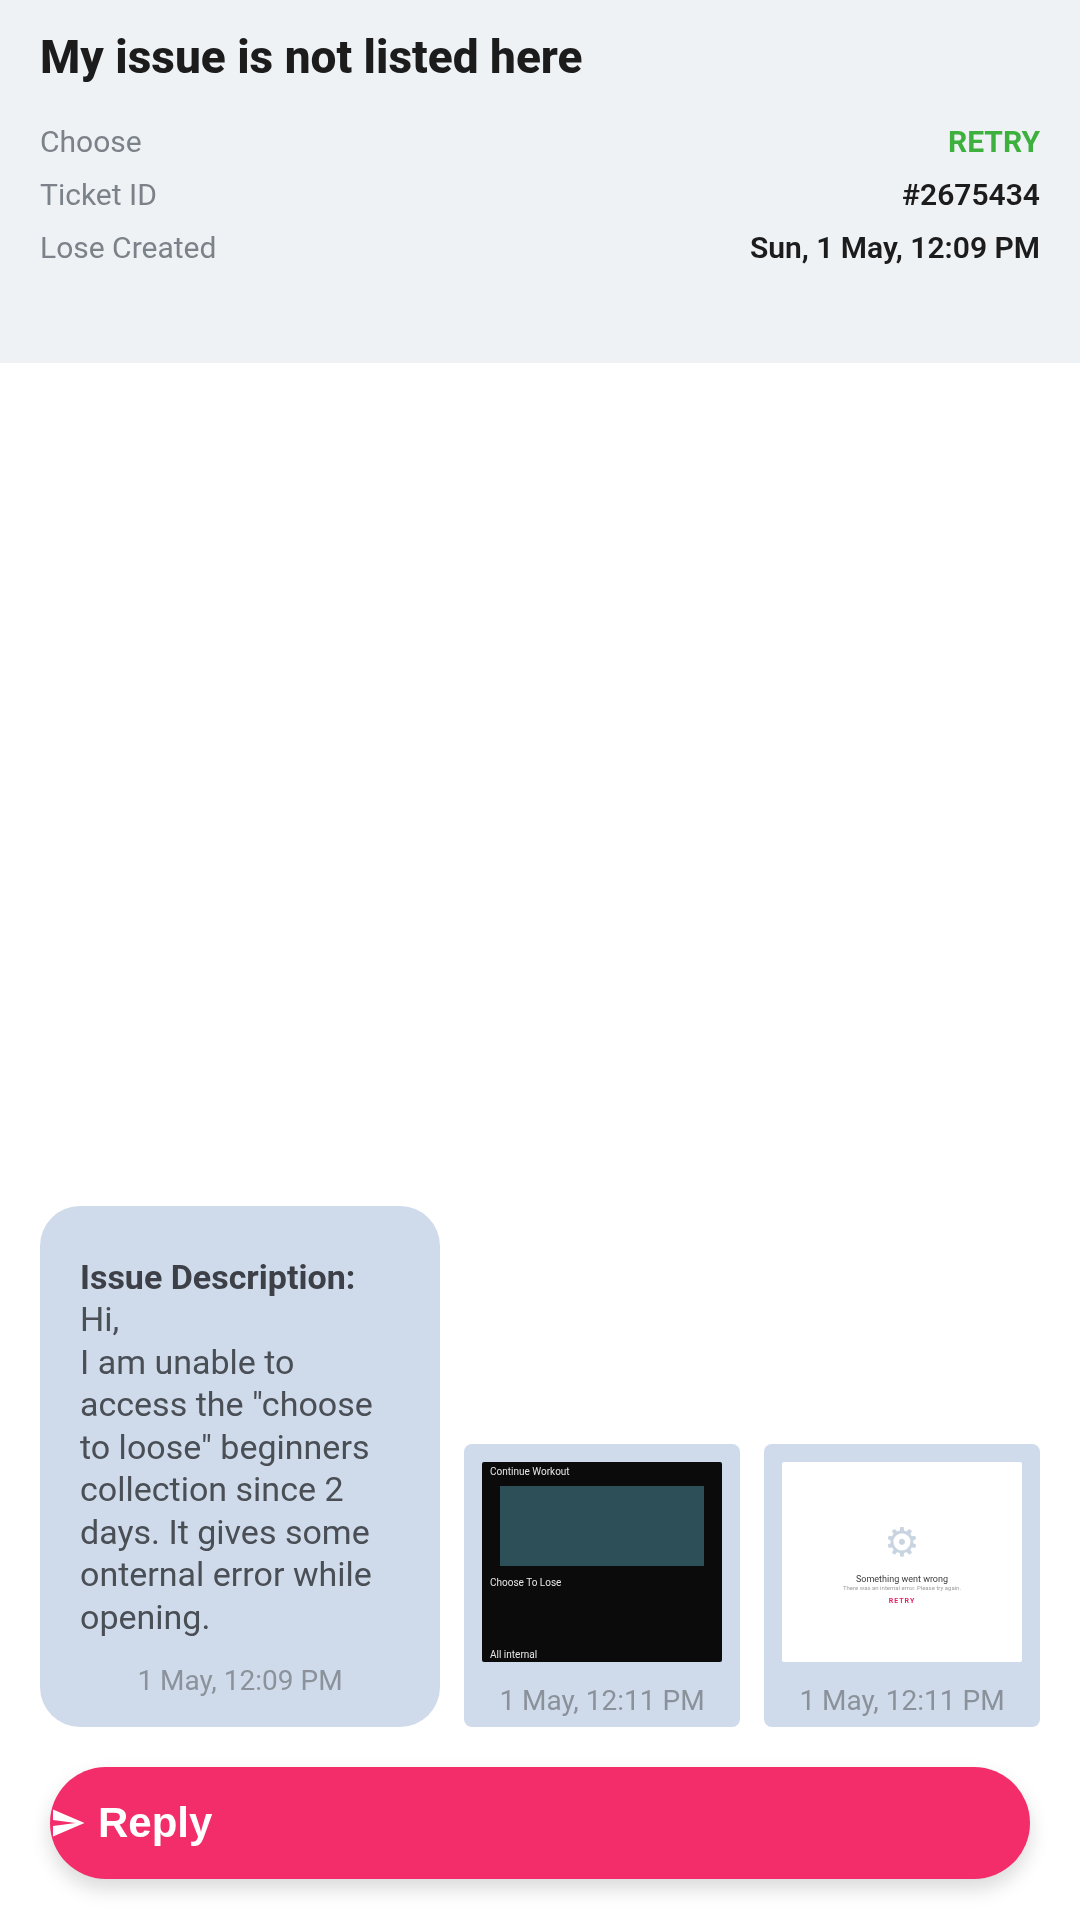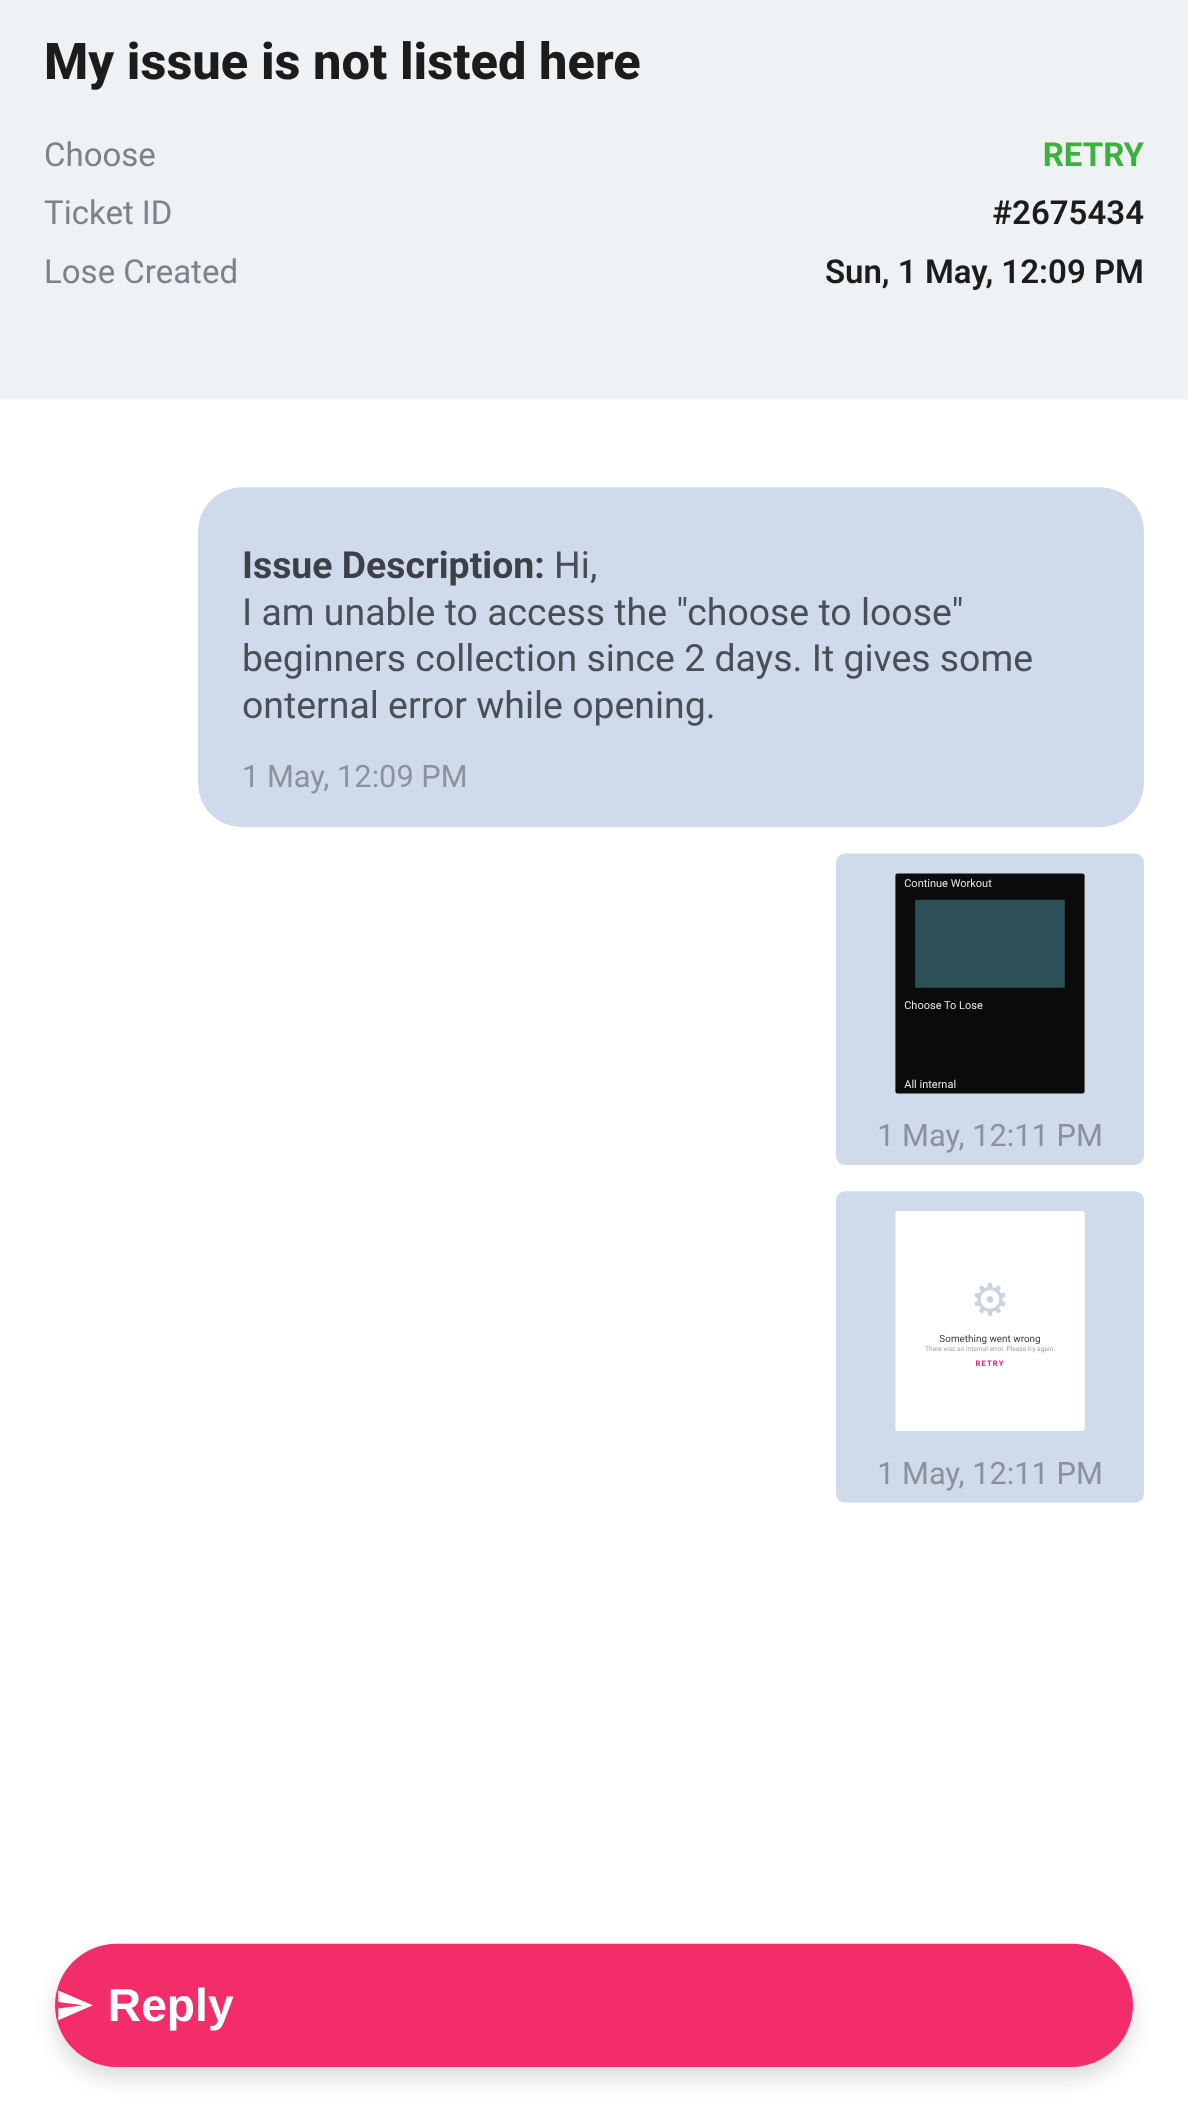--- a/index.html
+++ b/index.html
@@ -37,21 +37,21 @@
   color: #1c1c1c;
 }
 .status-open {
   color: #3db03d;
   font-weight: 700;
 }
 .thread {
   flex: 1;
   padding: 80px 40px 40px 40px;
   display: flex;
-  flex-direction: column;
+  flex-direction: row;
   gap: 24px;
   align-items: flex-end;
 }
 .bubble {
   background: #cfdbeb;
   border-radius: 40px;
   padding: 50px 40px 30px 40px;
   width: 86%;
   align-self: flex-end;
 }
@@ -61,34 +61,34 @@
   font-size: 34px;
 }
 .bubble-body {
   color: #4a4e55;
   font-size: 34px;
   line-height: 1.25;
 }
 .bubble-ts {
   color: #8b929b;
   font-size: 28px;
-  text-align: left;
+  text-align: center;
   margin-top: 26px;
 }
 .attachment {
   background: #cfdbeb;
   border-radius: 8px;
   padding: 18px 18px 10px 18px;
   width: 280px;
   display: flex;
   flex-direction: column;
   align-items: center;
 }
 .thumb {
-  width: 172px;
+  width: 240px;
   height: 200px;
   margin-bottom: 22px;
   border-radius: 2px;
 }
 .thumb.dark {
   background: linear-gradient(#0b0b0b, #0b0b0b);
   position: relative;
 }
 .thumb.dark::before {
   content: "";

